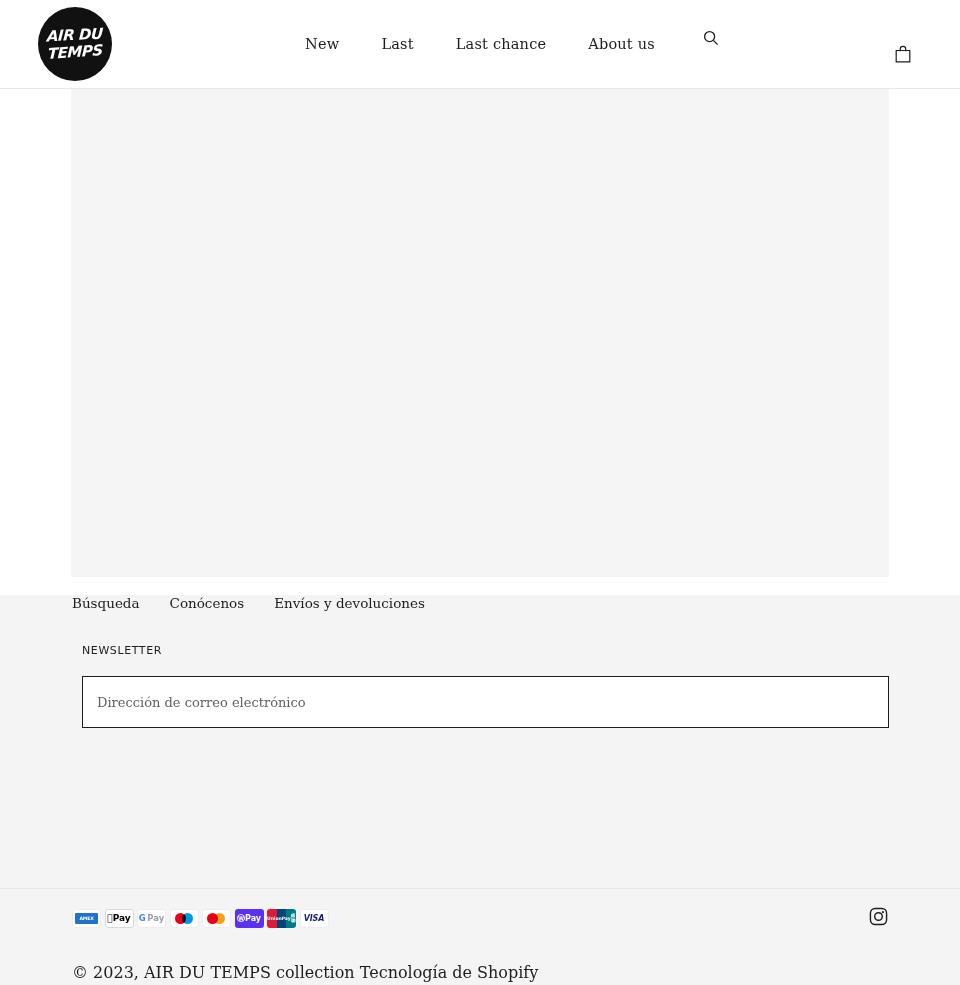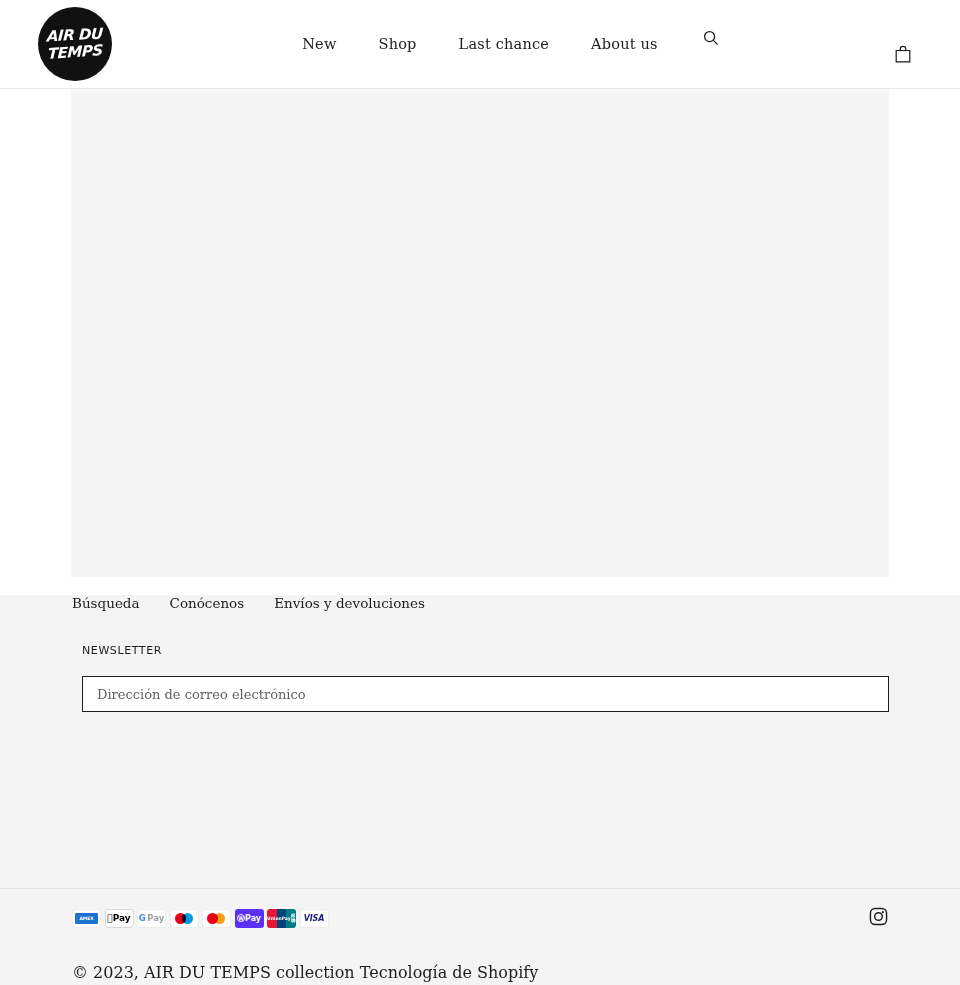--- a/index.html
+++ b/index.html
@@ -157,21 +157,21 @@
     color: #1c1d1d;
     letter-spacing: 0.6px;
   }
   .newsletter-form {
     margin-top: 19px;
     width: 807px;
   }
   .newsletter-input {
     display: block;
     width: 807px;
-    height: 36px;
+    height: 52px;
     padding: 4px 14px;
     border: 1px solid #1c1d1d;
     background: #ffffff;
     font-family: "DejaVu Serif", "Liberation Serif", serif;
     font-size: 13px;
     color: #1c1d1d;
     outline: none;
   }
   .newsletter-input::placeholder { color: #5f5f5f; opacity: 1; }
   .newsletter-button {
@@ -269,21 +269,21 @@
     <div class="logo-circle">
       <div class="logo-text">
         <span class="logo-l1">AIR DU</span>
         <span class="logo-l2">TEMPS</span>
       </div>
     </div>
   </a>
 
   <nav class="main-nav">
     <a href="#" class="nav-link">New</a>
-    <a href="#" class="nav-link">Shop</a>
+    <a href="#" class="nav-link">Last</a>
     <a href="#" class="nav-link">Last chance</a>
     <a href="#" class="nav-link">About us</a>
   </nav>
 
   <button class="search-btn">
     <span>
       <svg width="16" height="16" viewBox="0 0 16 16" fill="none">
         <circle cx="6.6" cy="6.6" r="5" stroke="#1c1d1d" stroke-width="1.3"></circle>
         <line x1="10.4" y1="10.4" x2="14.6" y2="14.6" stroke="#1c1d1d" stroke-width="1.3"></line>
       </svg>

